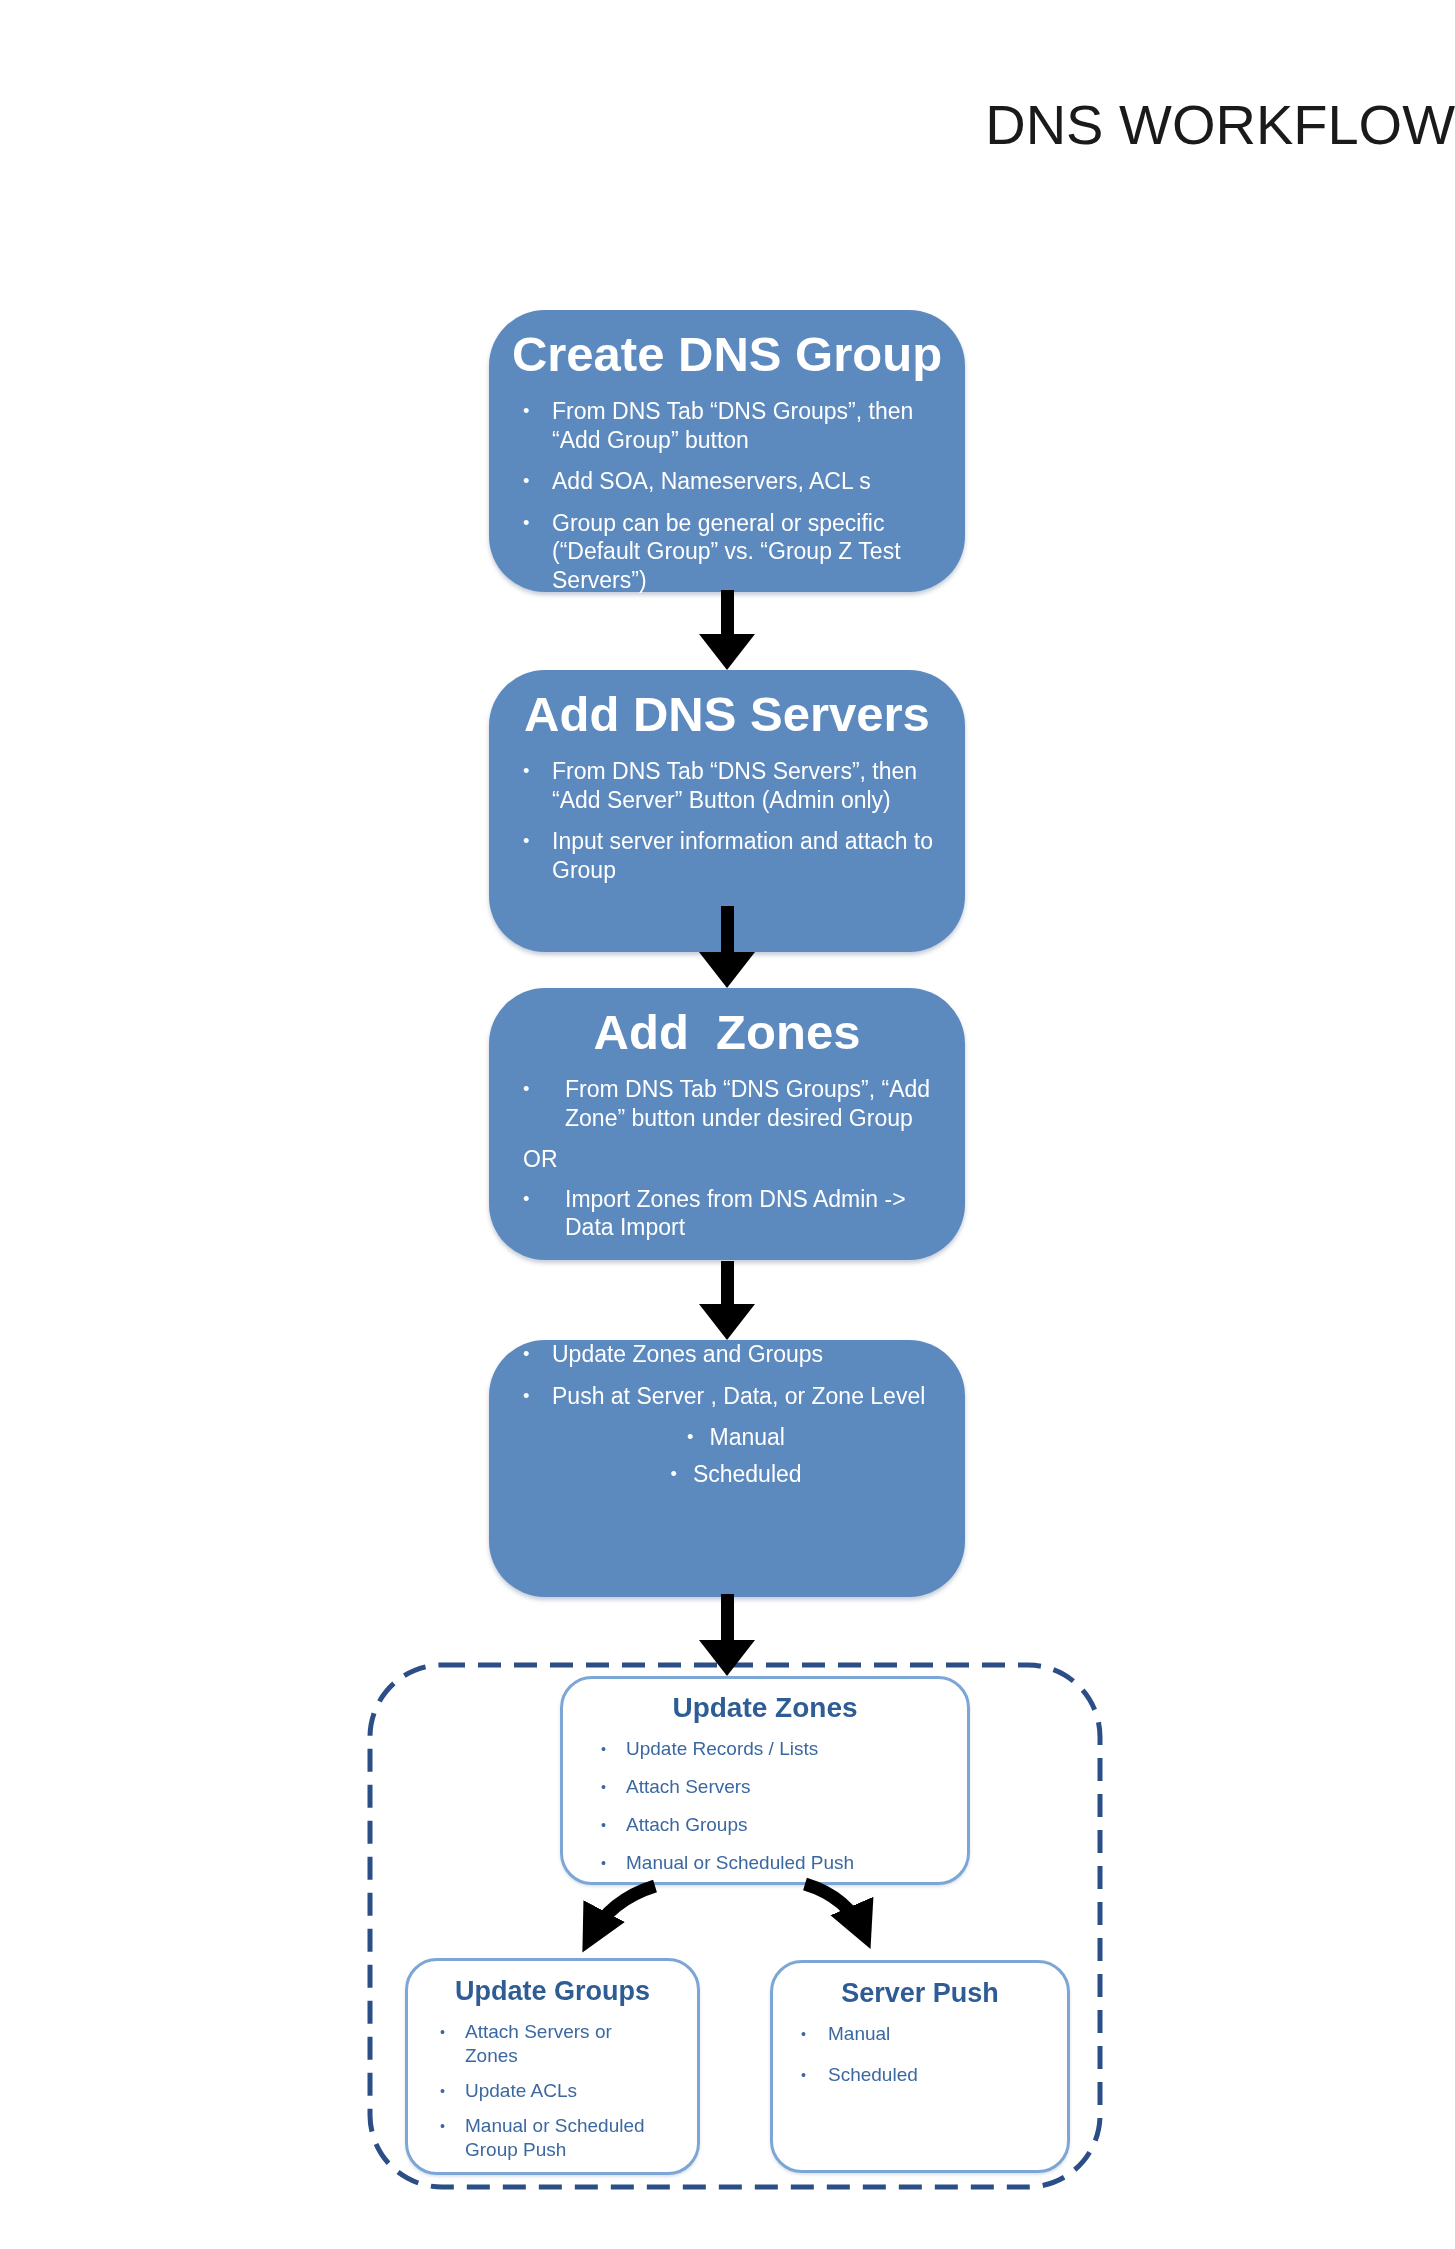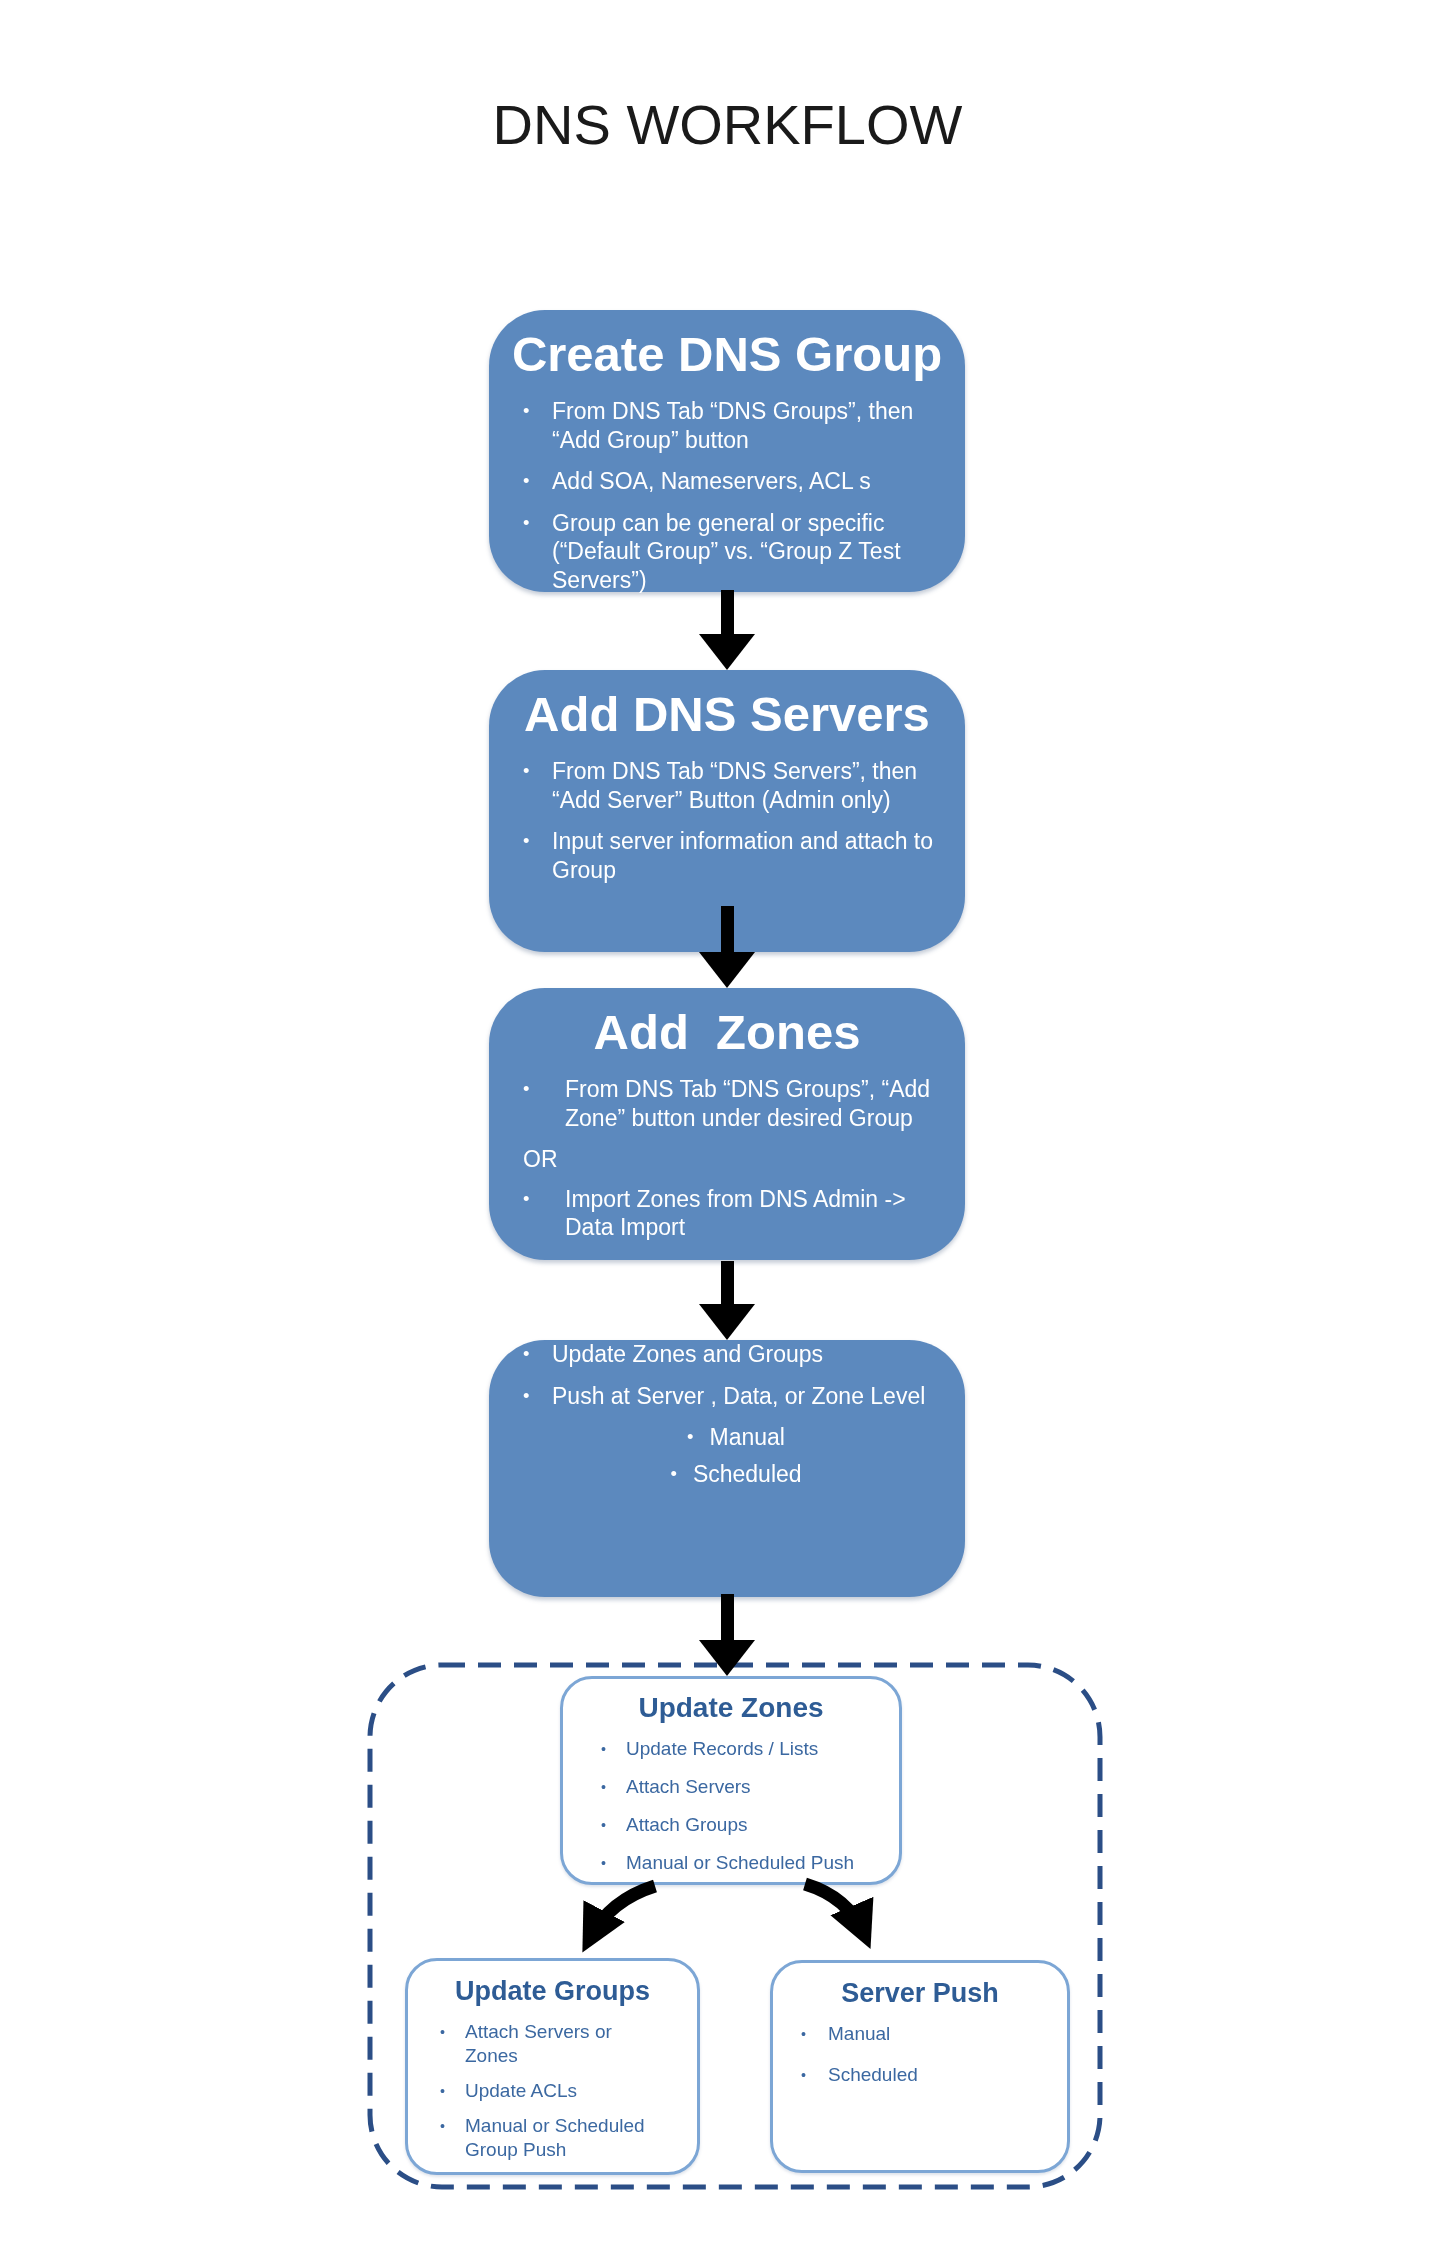--- a/index.html
+++ b/index.html
@@ -11,21 +11,21 @@
     --dashed-border:#2B4E86;
     --arrow:#000000;
     --title-color:#1A1A1A;
   }
   html,body{margin:0;padding:0;background:#FFFFFF;}
   body{font-family:"Liberation Sans",sans-serif;}
   .canvas{position:relative;width:1455px;height:2249px;background:#FFFFFF;overflow:hidden;}
 
   .title{
     position:absolute;left:0;top:92px;width:1455px;margin:0;
-    text-align:center;font-size:56px;font-weight:400;color:var(--title-color);
+    text-align:right;font-size:56px;font-weight:400;color:var(--title-color);
     letter-spacing:0px;white-space:pre-wrap;
   }
 
   
   .flow-box{
     position:absolute;left:489px;width:476px;z-index:2;
     background:var(--box-fill);border-radius:56px;color:var(--box-text);
     box-shadow:0 3px 4px rgba(90,110,140,.35);
     box-sizing:border-box;
   }
@@ -69,21 +69,21 @@
   .curve{fill:none;stroke:var(--arrow);stroke-width:13;}
   #ah path{fill:var(--arrow);}
 
   
   .detail-box{
     position:absolute;z-index:2;background:#FFFFFF;
     border:3px solid var(--detail-border);border-radius:32px;
     color:var(--detail-text);box-sizing:border-box;
     box-shadow:0 2px 3px rgba(120,140,170,.25);
   }
-  .dz{left:560px;top:1676px;width:342px;height:209px;}
+  .dz{left:560px;top:1676px;width:410px;height:209px;}
   .dg{left:405px;top:1958px;width:295px;height:217px;}
   .sp{left:770px;top:1960px;width:300px;height:213px;}
   .db-heading{text-align:center;font-weight:bold;color:var(--detail-heading);white-space:pre-wrap;}
   .dz .db-heading{font-size:28px;padding-top:13px;margin-bottom:13px;}
   .dg .db-heading,.sp .db-heading{font-size:27px;padding-top:15px;margin-bottom:13px;}
   .detail-box .items{font-size:19px;line-height:1.26;}
   .detail-box .item .marker{font-size:.75em;padding-top:4px;}
   .dz .items{padding:0 14px 0 38px;}
   .dz .item{margin-bottom:14px;}
   .dz .item .marker{flex:0 0 25px;}

